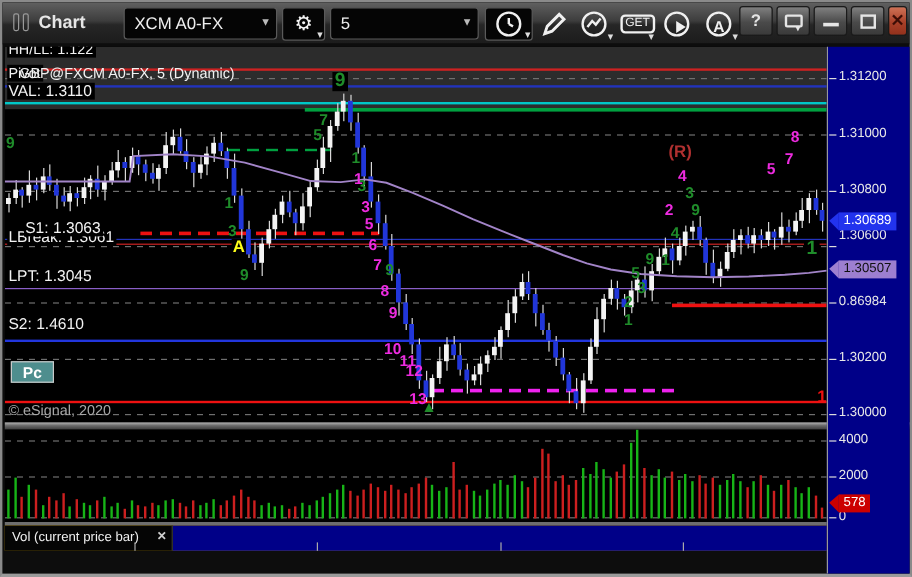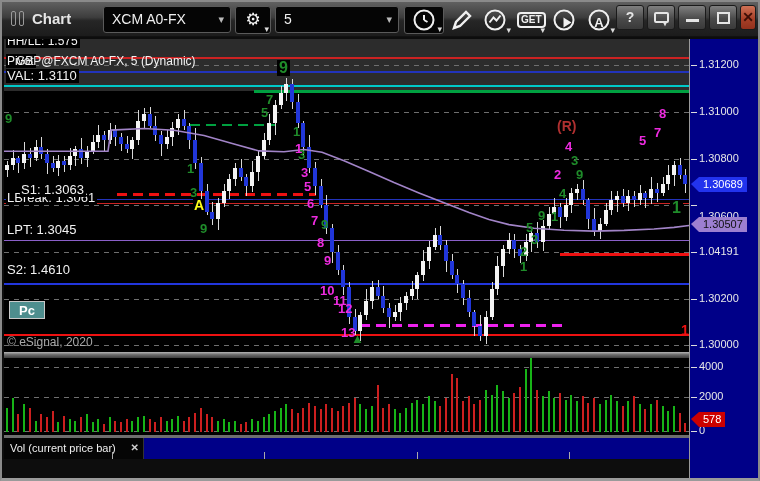--- a/index.html
+++ b/index.html
@@ -26,21 +26,21 @@
     border-radius:3px; color:#efefef; font-size:14px; line-height:25px; padding-left:8px;
   }
   .tb-drop .caret { position:absolute; right:6px; top:0; color:#bbb; font-size:11px; line-height:25px; }
   .tb-btn { position:absolute; top:4px; height:28px; color:#eee; text-align:center; }
   .dark { background:#050505; border:1px solid #5a5a5a; border-radius:3px; }
   .mini-caret { position:absolute; right:1px; bottom:0px; font-size:9px; color:#ddd; line-height:8px; }
   .circle-ic { position:absolute; left:50%; top:50%; transform:translate(-50%,-50%); width:21px; height:21px;
     border:2px solid #f0f0f0; border-radius:50%; }
   .gear-glyph { font-size:17px; line-height:25px; color:#f5f5f5; }
   .get-badge { position:absolute; left:3px; top:6px; border:2px solid #f0f0f0; border-radius:4px;
-    color:#f0f0f0; font-size:10px; font-weight:bold; padding:0 2px; line-height:12px; }
+    color:#f0f0f0; font-size:10px; font-weight:normal; padding:0 2px; line-height:12px; }
   .play-tri { position:absolute; left:8px; top:6px; width:0; height:0;
     border-left:8px solid #f0f0f0; border-top:5px solid transparent; border-bottom:5px solid transparent; }
   .a-glyph { position:absolute; left:0; top:0; width:100%; text-align:center; line-height:21px;
     font-weight:bold; font-size:13px; color:#f0f0f0; }
   .wctl { position:absolute; top:3px; height:25px; background:linear-gradient(#808080,#4a4a4a 55%,#3a3a3a);
     border:1px solid #1a1a1a; border-radius:3px; color:#e5e5e5; text-align:center;
     font-weight:bold; font-size:14px; line-height:23px; }
   .wctl.close { background:linear-gradient(#cf7256,#a84028 55%,#93311c); color:#3c0d05; }
   .min-glyph { position:absolute; left:7px; top:13px; width:13px; height:3px; background:#e5e5e5; }
   .max-glyph { position:absolute; left:7px; top:6px; width:13px; height:12px; border:2px solid #e5e5e5; }
@@ -492,21 +492,21 @@
         <div class="ann g" style="left: 527px; top: 194px;">3</div>
         <div class="ann g" style="left: 516px; top: 206px;">2</div>
         <div class="ann g" style="left: 516px; top: 221px;">1</div>
         <div class="ann m" style="left: 655px; top: 68px;">8</div>
         <div class="ann m" style="left: 650px; top: 87px;">7</div>
         <div class="ann m" style="left: 635px; top: 95px;">5</div>
         <div class="ann gb" style="left: 666px; top: 161px;">1</div>
         <div class="ann r" style="left: 677px; top: 285px;">1</div>
       </div>
 
-    <div class="ovl small" style="left:2px;top:-5px;">HH/LL: 1.575</div>
+    <div class="ovl small" style="left:2px;top:-5px;">HH/LL: 1.122</div>
     <div class="ovl small" style="left:2px;top:15px;">Pivot</div>
     <div class="ovl small" style="left:11px;top:15px;background:transparent;">GBP@FXCM A0-FX, 5 (Dynamic)</div>
     <div class="ovl" style="left:2px;top:30px;">VAL: 1.3110</div>
     <div class="ovl" style="left:2px;top:152px;z-index:3;">LBreak: 1.3061</div>
     <div class="ovl" style="left:16px;top:144px;z-index:4;">S1: 1.3063</div>
     <div class="ovl" style="left:2px;top:184px;">LPT: 1.3045</div>
     <div class="ovl" style="left:2px;top:224px;">S2: 1.4610</div>
     <div id="pc-box">Pc</div>
     <div id="copyright">© eSignal, 2020</div>
   </div>
@@ -644,23 +644,23 @@
   <div id="divider2"></div>
 
   <div id="axis">
       <div class="ax-tick" style="top: 26px;"></div>
       <div class="ax-label" style="top: 19px;">1.31200</div>
       <div class="ax-tick" style="top: 73px;"></div>
       <div class="ax-label" style="top: 66px;">1.31000</div>
       <div class="ax-tick" style="top: 120px;"></div>
       <div class="ax-label" style="top: 113px;">1.30800</div>
       <div class="ax-tick" style="top: 166px;"></div>
-      <div class="ax-label" style="top: 171px;">1.30600</div>
+      <div class="ax-label" style="top: 151px;">1.30600</div>
       <div class="ax-tick" style="top: 213px;"></div>
-      <div class="ax-label" style="top: 206px;">1.04191</div>
+      <div class="ax-label" style="top: 206px;">0.86984</div>
       <div class="ax-tick" style="top: 260px;"></div>
       <div class="ax-label" style="top: 253px;">1.30200</div>
       <div class="ax-tick" style="top: 306px;"></div>
       <div class="ax-label" style="top: 299px;">1.30000</div>
       <div class="ax-tick" style="top: 328px;"></div>
       <div class="ax-label" style="top: 321px;">4000</div>
       <div class="ax-tick" style="top: 358px;"></div>
       <div class="ax-label" style="top: 351px;">2000</div>
       <div class="ax-tick" style="top: 392px;"></div>
       <div class="ax-label" style="top: 385px;">0</div>

